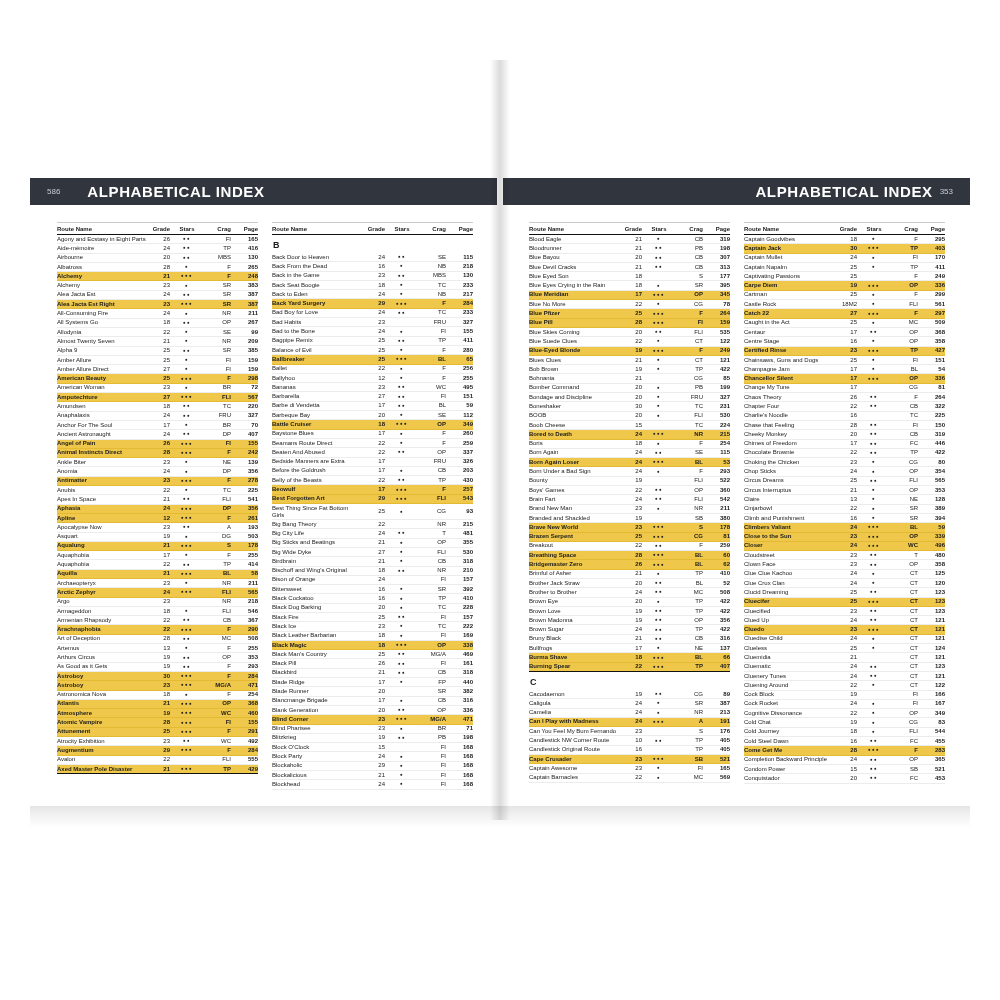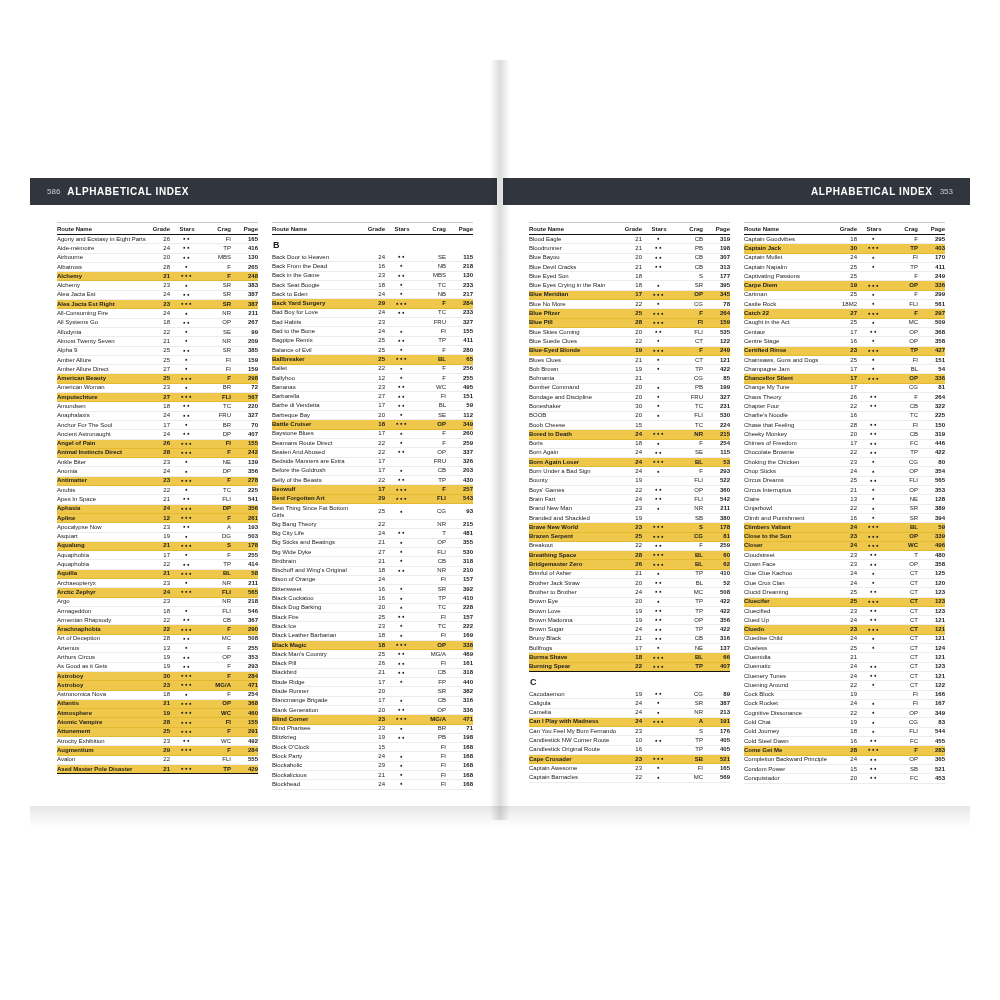--- a/index.html
+++ b/index.html
@@ -10,24 +10,24 @@
   }
   .spread{position:absolute;inset:0;}
   
   .spine{position:absolute;left:490px;top:60px;width:20px;height:760px;
     background:linear-gradient(to right, rgba(0,0,0,0) 0%, rgba(0,0,0,0.14) 50%, rgba(0,0,0,0) 100%);}
   .bottom-edge{position:absolute;left:30px;top:806px;width:940px;height:22px;
     background:linear-gradient(to bottom, rgba(0,0,0,0.10), rgba(0,0,0,0.04) 55%, rgba(0,0,0,0) 100%);}
   
   .bar{position:absolute;top:178px;height:27px;background:#31353D;color:#fff;
     display:flex;align-items:center;box-sizing:border-box;}
-  .bar-left{left:30px;width:467px;padding-left:10px;}
+  .bar-left{left:30px;width:467px;padding-left:10px;gap:20px;}
   .bar-right{left:503px;width:467px;justify-content:flex-end;padding-right:10px;}
   .bar .pn{font-size:8px;color:#c7cbd3;margin:0 7px;}
-  .bar .ttl{font-size:10px;font-weight:bold;letter-spacing:0.6px;}
+  .bar .ttl{font-size:15px;font-weight:bold;letter-spacing:0.6px;}
   
   .tbl{position:absolute;top:222px;width:201px;}
   .t0{left:57px;}  .t1{left:272px;}  .t2{left:529px;}  .t3{left:744px;}
   .thead{display:flex;align-items:flex-end;border-top:1px solid #c9c9c9;
     border-bottom:1.4px solid #111;padding:3px 0 2px 0;font-weight:bold;font-size:6px;}
   .row{display:flex;align-items:center;min-height:9.3px;box-sizing:border-box;
     border-bottom:1px solid #ececec;font-size:6px;line-height:7px;padding:0.5px 0;}
   .row.hl{background:#EFC84B;border-bottom-color:#e4ba33;font-weight:bold;}
   .row.end{border-bottom:1.6px solid #111;}
   .section{font-size:9px;font-weight:bold;padding:5px 0 3px 1px;}

